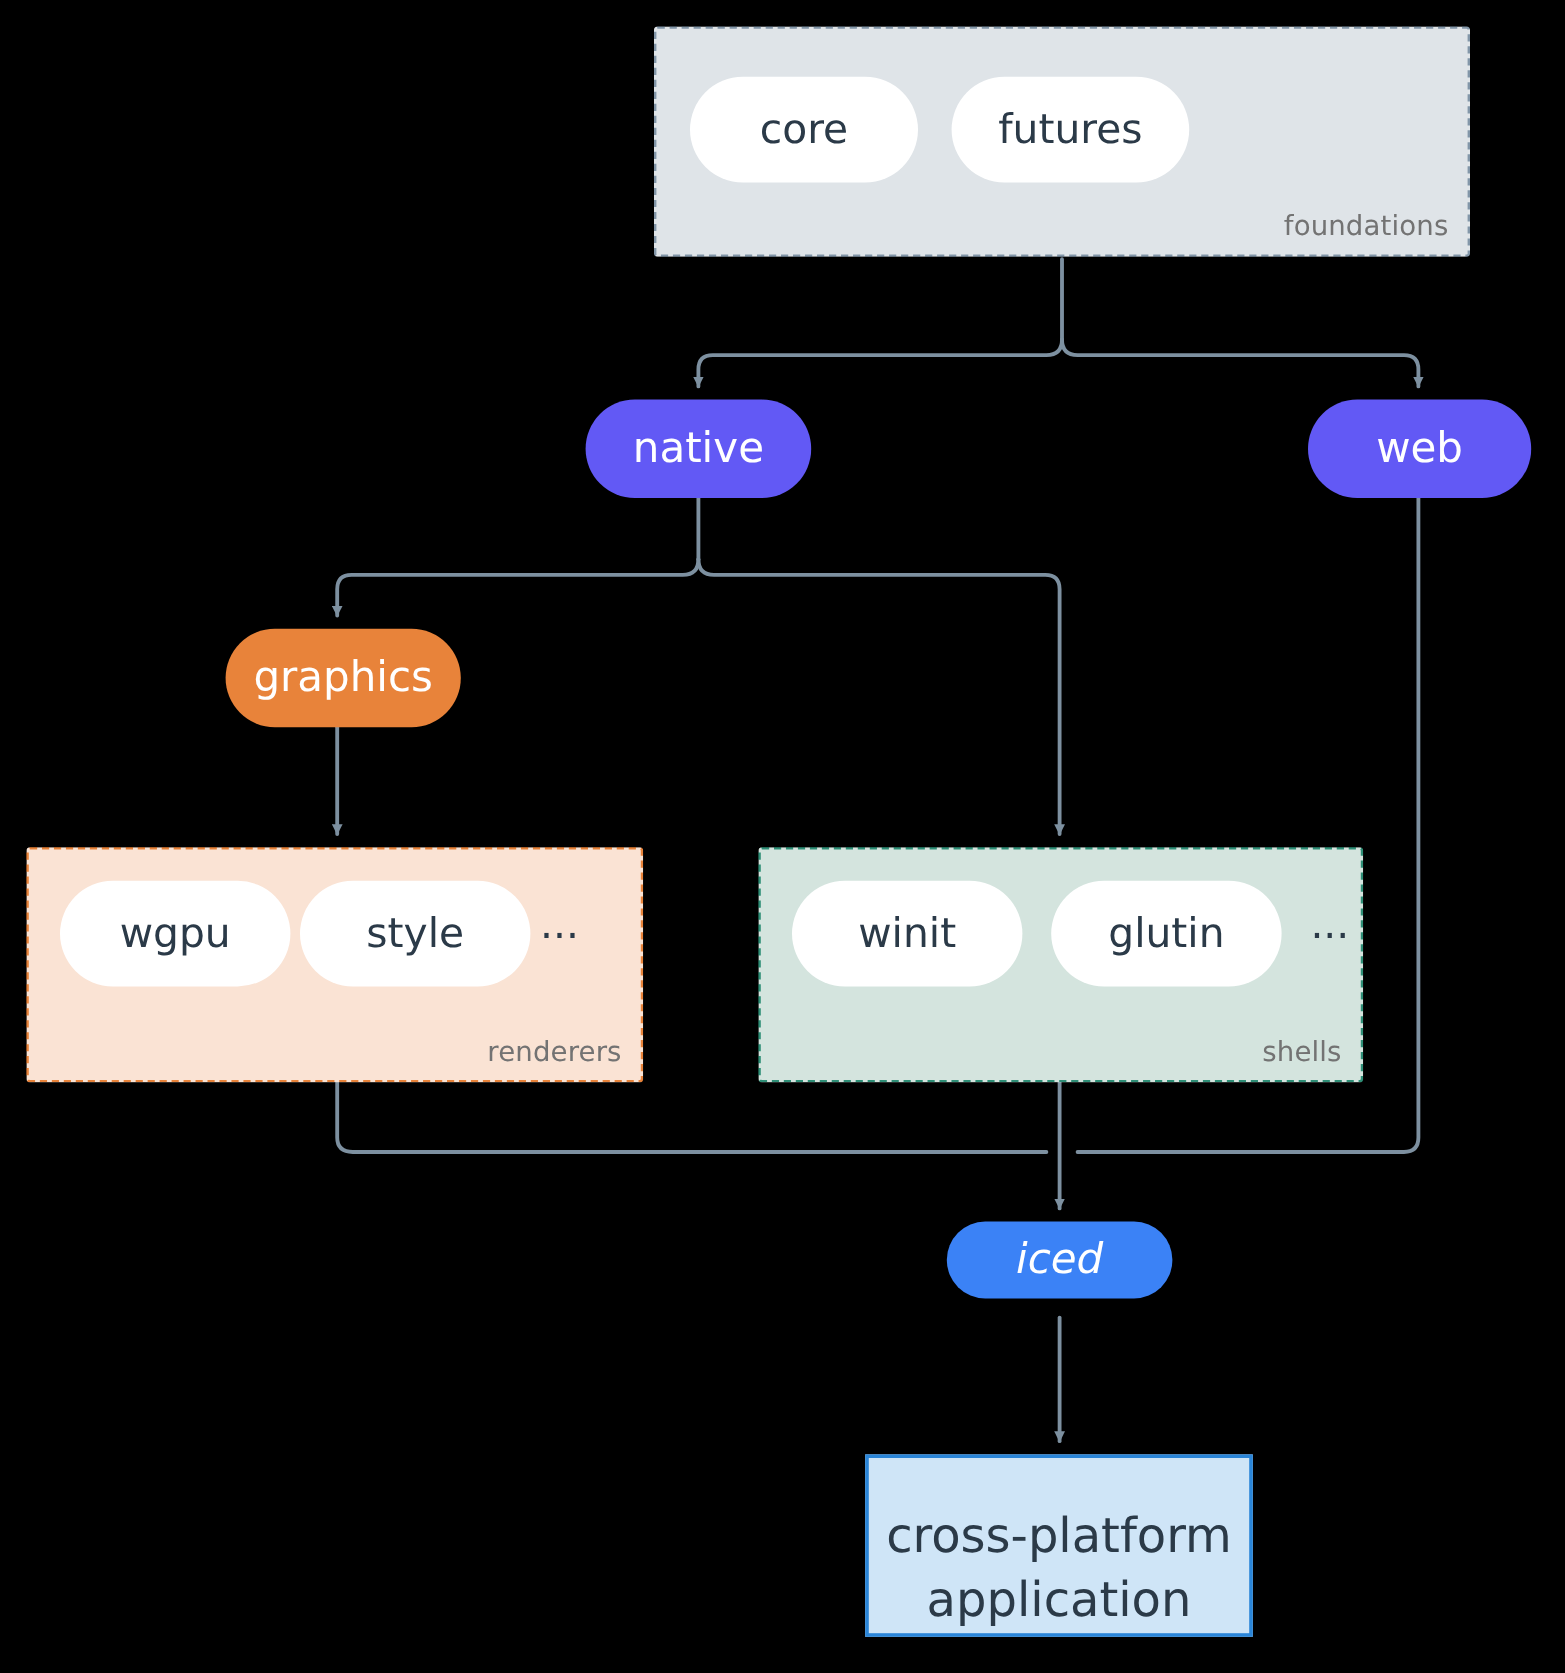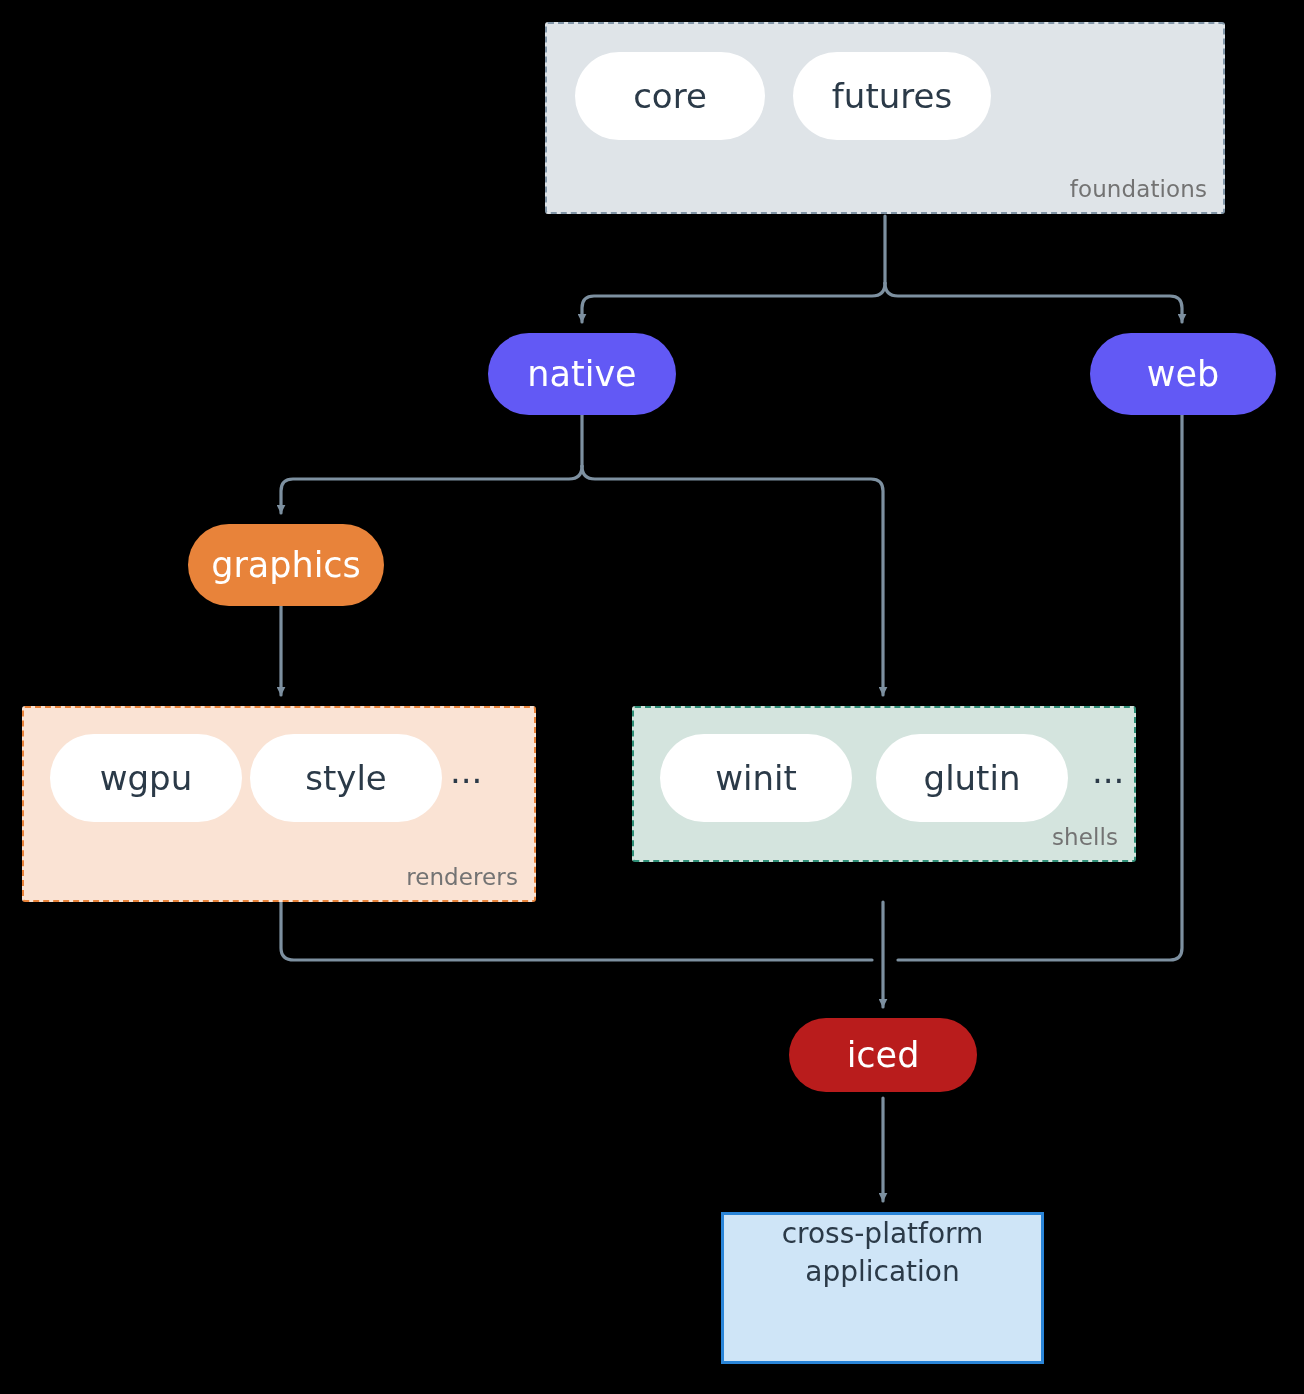--- a/index.html
+++ b/index.html
@@ -53,21 +53,21 @@
     left: 545px;
     top: 22px;
     width: 680px;
     height: 192px;
     background: #dfe4e8;
     border: 2px dashed #8296a8;
     border-radius: 3px;
   }
   .group-foundations .group-items {
     left: 28px;
-    top: 28px;
+    top: 40px;
   }
 
   .group-renderers {
     left: 22px;
     top: 706px;
     width: 514px;
     height: 196px;
     background: #fae3d4;
     border: 2px dashed #e8833a;
     border-radius: 3px;
@@ -75,21 +75,21 @@
   .group-renderers .group-items {
     left: 26px;
     top: 26px;
     gap: 8px;
   }
 
   .group-shells {
     left: 632px;
     top: 706px;
     width: 504px;
-    height: 156px;
+    height: 196px;
     background: #d4e4de;
     border: 2px dashed #2f8f77;
     border-radius: 3px;
     text-align: right;
   }
   .group-shells .group-items {
     left: 26px;
     top: 26px;
     gap: 24px;
   }
@@ -155,40 +155,41 @@
     left: 188px;
     top: 524px;
     width: 196px;
     height: 82px;
     background: #e8833a;
   }
   .node-iced {
     left: 789px;
     top: 1018px;
     width: 188px;
-    height: 74px;
-    background: #b91c1c;
+    height: 64px;
+    background: #3b82f6;
+    font-style: italic;
   }
 
   
   .node-rect {
     position: absolute;
     left: 721px;
     top: 1212px;
     width: 323px;
     height: 152px;
     background: #cfe5f7;
     border: 3px solid #2a85d8;
     box-sizing: border-box;
     display: flex;
     flex-direction: column;
     align-items: center;
-    justify-content: flex-start;
+    justify-content: flex-end;
     color: #2b3a48;
-    font-size: 28px;
+    font-size: 40px;
     line-height: 1.35;
     text-align: center;
   }
 </style>
 </head>
 <body>
 
 <div id="canvas">
 
   <svg id="edges" viewBox="0 0 1304 1394">

